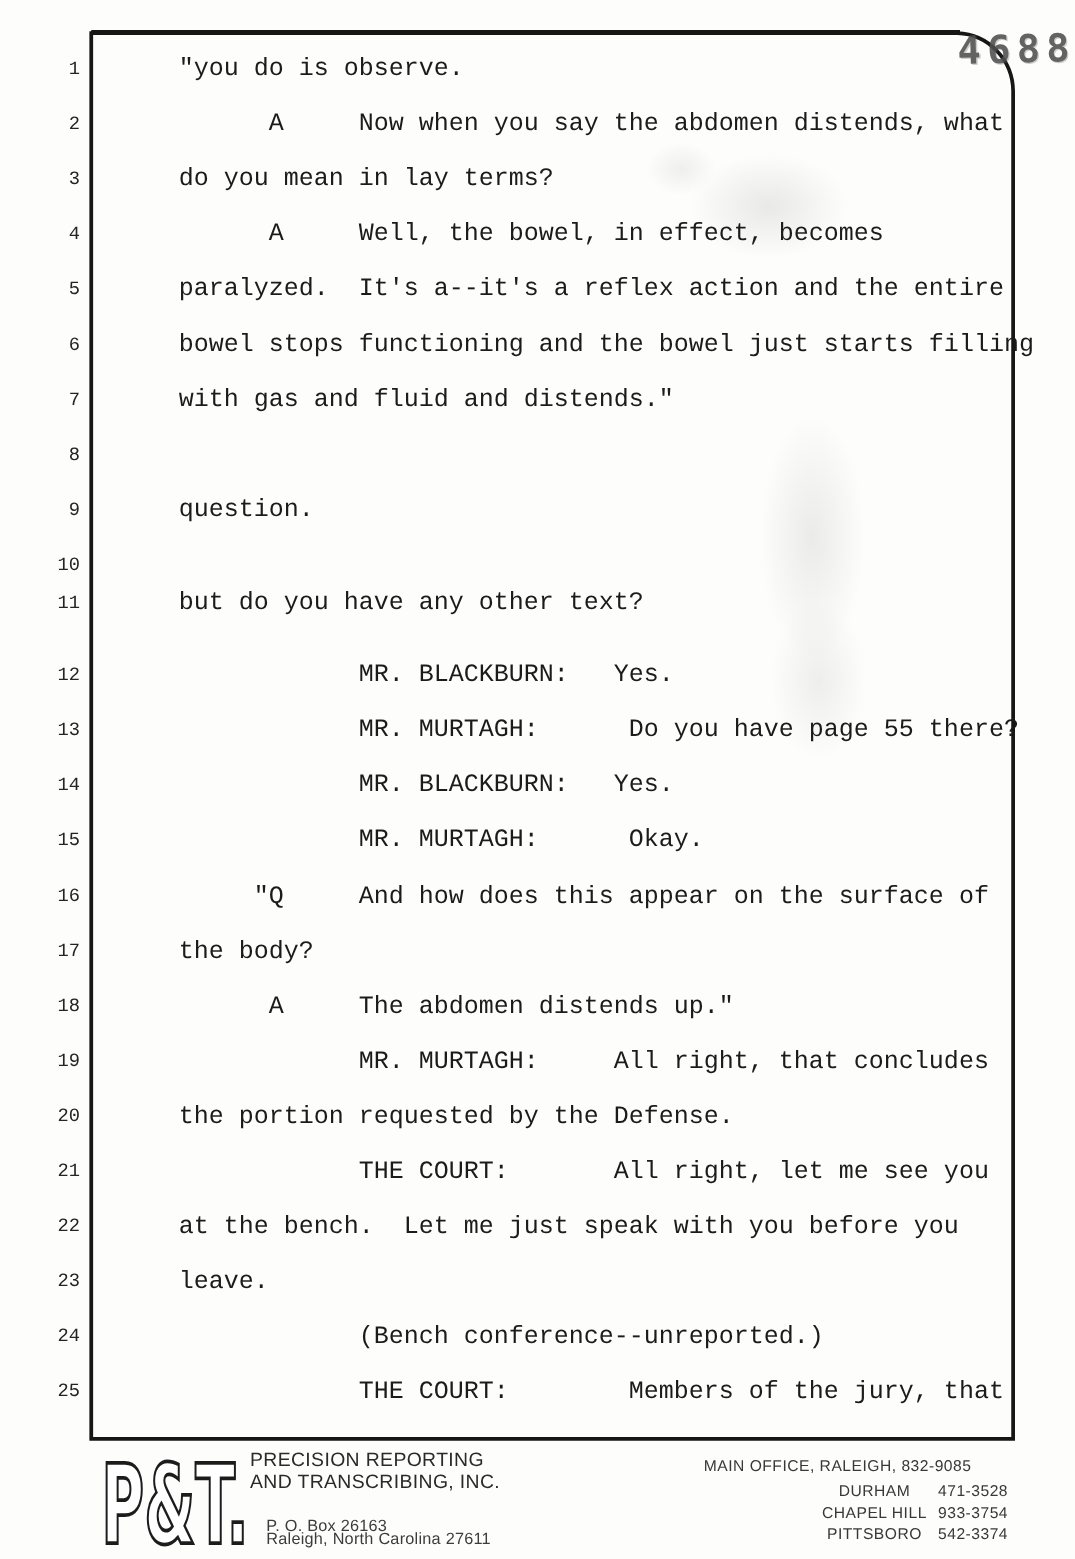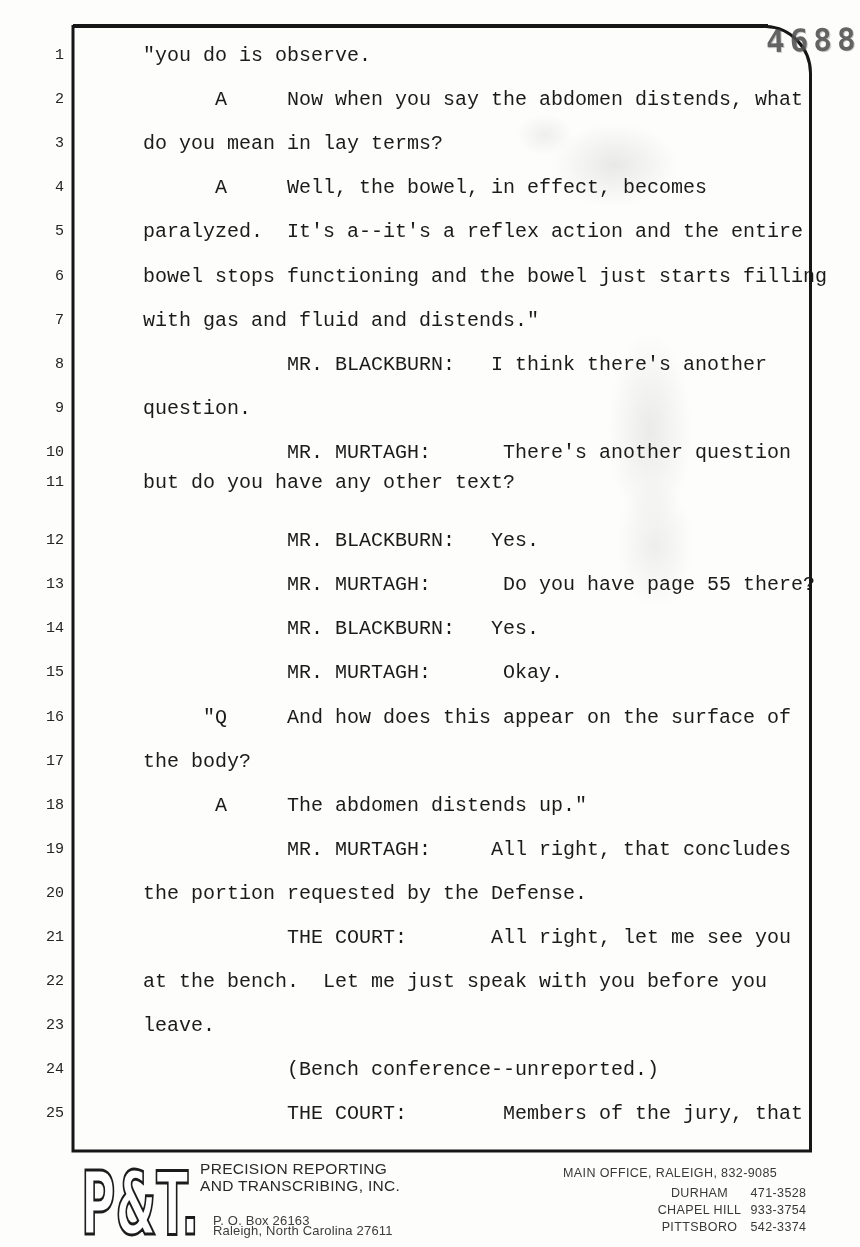--- a/index.html
+++ b/index.html
@@ -101,29 +101,27 @@
       <div class="t-row" style="top: 264.5px;">
         <span class="t-num">6</span>
         <span class="t-text">bowel stops functioning and the bowel just starts filling</span>
       </div>
       <div class="t-row" style="top: 308.6px;">
         <span class="t-num">7</span>
         <span class="t-text">with gas and fluid and distends."</span>
       </div>
       <div class="t-row" style="top: 352.7px;">
         <span class="t-num">8</span>
-        <span class="t-text">            MR. BLACKBURN:   I think there's another</span>
       </div>
       <div class="t-row" style="top: 396.8px;">
         <span class="t-num">9</span>
         <span class="t-text">question.</span>
       </div>
       <div class="t-row" style="top: 440.9px;">
         <span class="t-num">10</span>
-        <span class="t-text">            MR. MURTAGH:      There's another question</span>
       </div>
       <div class="t-row" style="top: 471px; padding-left: 35px;">
         <span class="t-num">11</span>
         <span class="t-text">but do you have any other text?</span>
       </div>
       <div class="t-row" style="top: 529.1px;">
         <span class="t-num">12</span>
         <span class="t-text">            MR. BLACKBURN:   Yes.</span>
       </div>
       <div class="t-row" style="top: 573.2px;">

